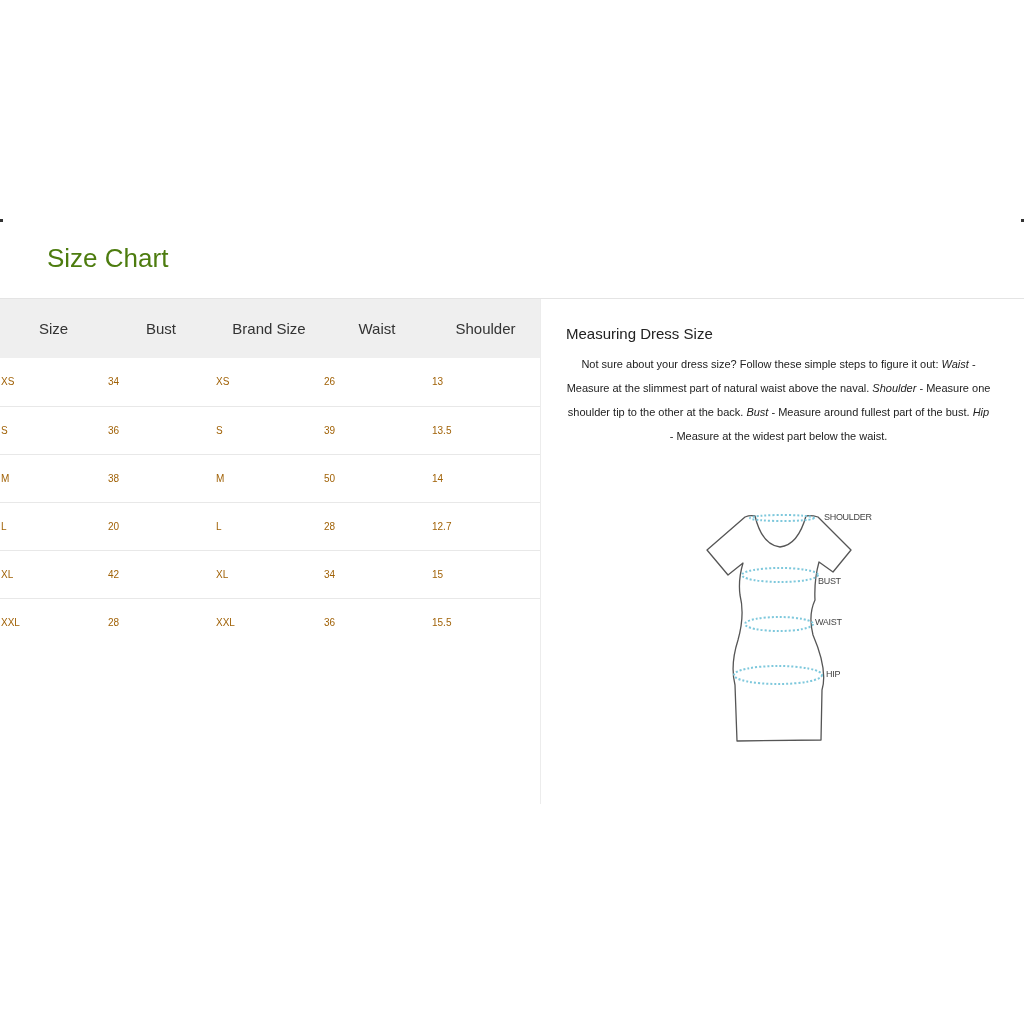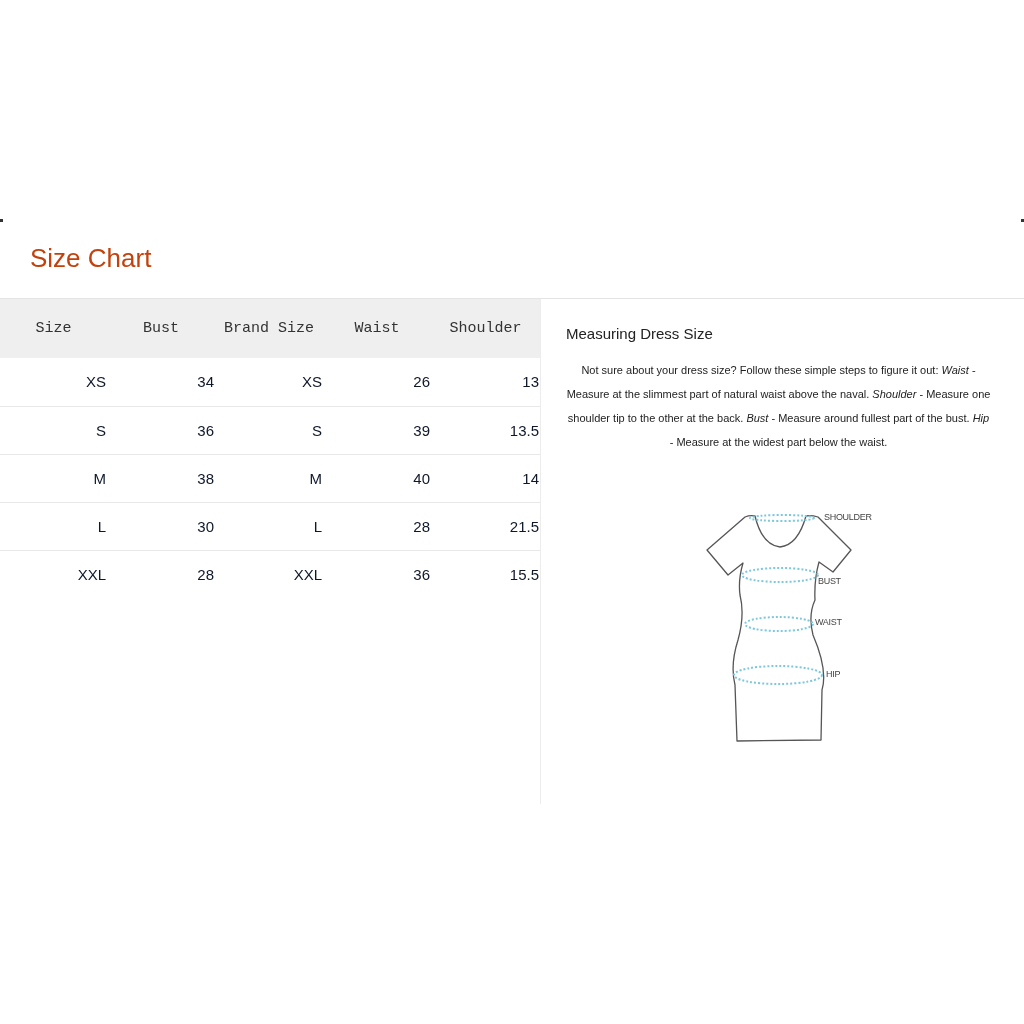--- a/index.html
+++ b/index.html
@@ -4,36 +4,36 @@
   <style>
     html, body { margin: 0; padding: 0; }
     body {
       width: 1024px; height: 1024px; background: #ffffff; position: relative;
       font-family: "Liberation Sans", sans-serif; color: #222; overflow: hidden;
     }
     .corner-mark { position: absolute; top: 219px; width: 3px; height: 3px; background: #333; }
     .corner-left { left: 0; }
     .corner-right { right: 0; }
     .title {
-      position: absolute; left: 30px; top: 243px; font-size: 26px; color: #c2410c;
+      position: absolute; left: 47px; top: 243px; font-size: 26px; color: #4d7c0f;
       margin: 0; font-weight: normal;
     }
     .divider-top { position: absolute; left: 0; top: 298px; width: 1024px; height: 1px; background: #e4e4e4; }
     .table-wrap { position: absolute; left: 0; top: 299px; width: 540px; }
     table { border-collapse: collapse; width: 540px; table-layout: fixed; }
     thead tr { background: #efefef; height: 59px; }
-    th { font-weight: normal; font-size: 15px; color: #333; text-align: center; font-family: Liberation Mono, monospace; }
+    th { font-weight: normal; font-size: 15px; color: #333; text-align: center; }
     tbody tr { height: 48px; border-bottom: 1px solid #e8e8e8; }
     tbody tr:last-child { border-bottom: none; margin-left: 18px; }
-    td { font-size: 15px; color: #0f172a; text-align: right; }
+    td { font-size: 10px; color: #a16207; text-align: left; }
     .col-0 { width: 107px; } .col-1 { width: 108px; } .col-2 { width: 108px; }
     .col-3 { width: 108px; } .col-4 { width: 109px; }
     .vline { position: absolute; left: 540px; top: 299px; width: 1px; height: 505px; background: #ececec; }
     .guide { position: absolute; left: 566px; top: 325px; width: 425px; }
-    .guide-heading { font-size: 15px; color: #222; margin: 0 0 16px 0; font-weight: normal; }
+    .guide-heading { font-size: 15px; color: #222; margin: 0 0 10px 0; font-weight: normal; }
     .guide-text { font-size: 11px; line-height: 24px; color: #222; margin: 0; text-align: center; }
     .guide-text em { font-style: italic; }
     .diagram { position: absolute; left: 700px; top: 505px; width: 190px; height: 245px; }
     .diagram-label { position: absolute; font-size: 9px; color: #444; letter-spacing: -0.3px; font-family: "Liberation Sans", sans-serif; }
   </style>
 </head>
 <body>
 
 <div class="corner-mark corner-left"></div>
 <div class="corner-mark corner-right"></div>
@@ -71,29 +71,36 @@
         <td>S</td>
         <td>36</td>
         <td>S</td>
         <td>39</td>
         <td>13.5</td>
       </tr>
       <tr>
         <td>M</td>
         <td>38</td>
         <td>M</td>
-        <td>40</td>
+        <td>50</td>
         <td>14</td>
       </tr>
       <tr>
         <td>L</td>
-        <td>30</td>
+        <td>20</td>
         <td>L</td>
         <td>28</td>
-        <td>21.5</td>
+        <td>12.7</td>
+      </tr>
+      <tr>
+        <td>XL</td>
+        <td>42</td>
+        <td>XL</td>
+        <td>34</td>
+        <td>15</td>
       </tr>
       <tr>
         <td>XXL</td>
         <td>28</td>
         <td>XXL</td>
         <td>36</td>
         <td>15.5</td>
       </tr>
     </tbody>
   </table>

